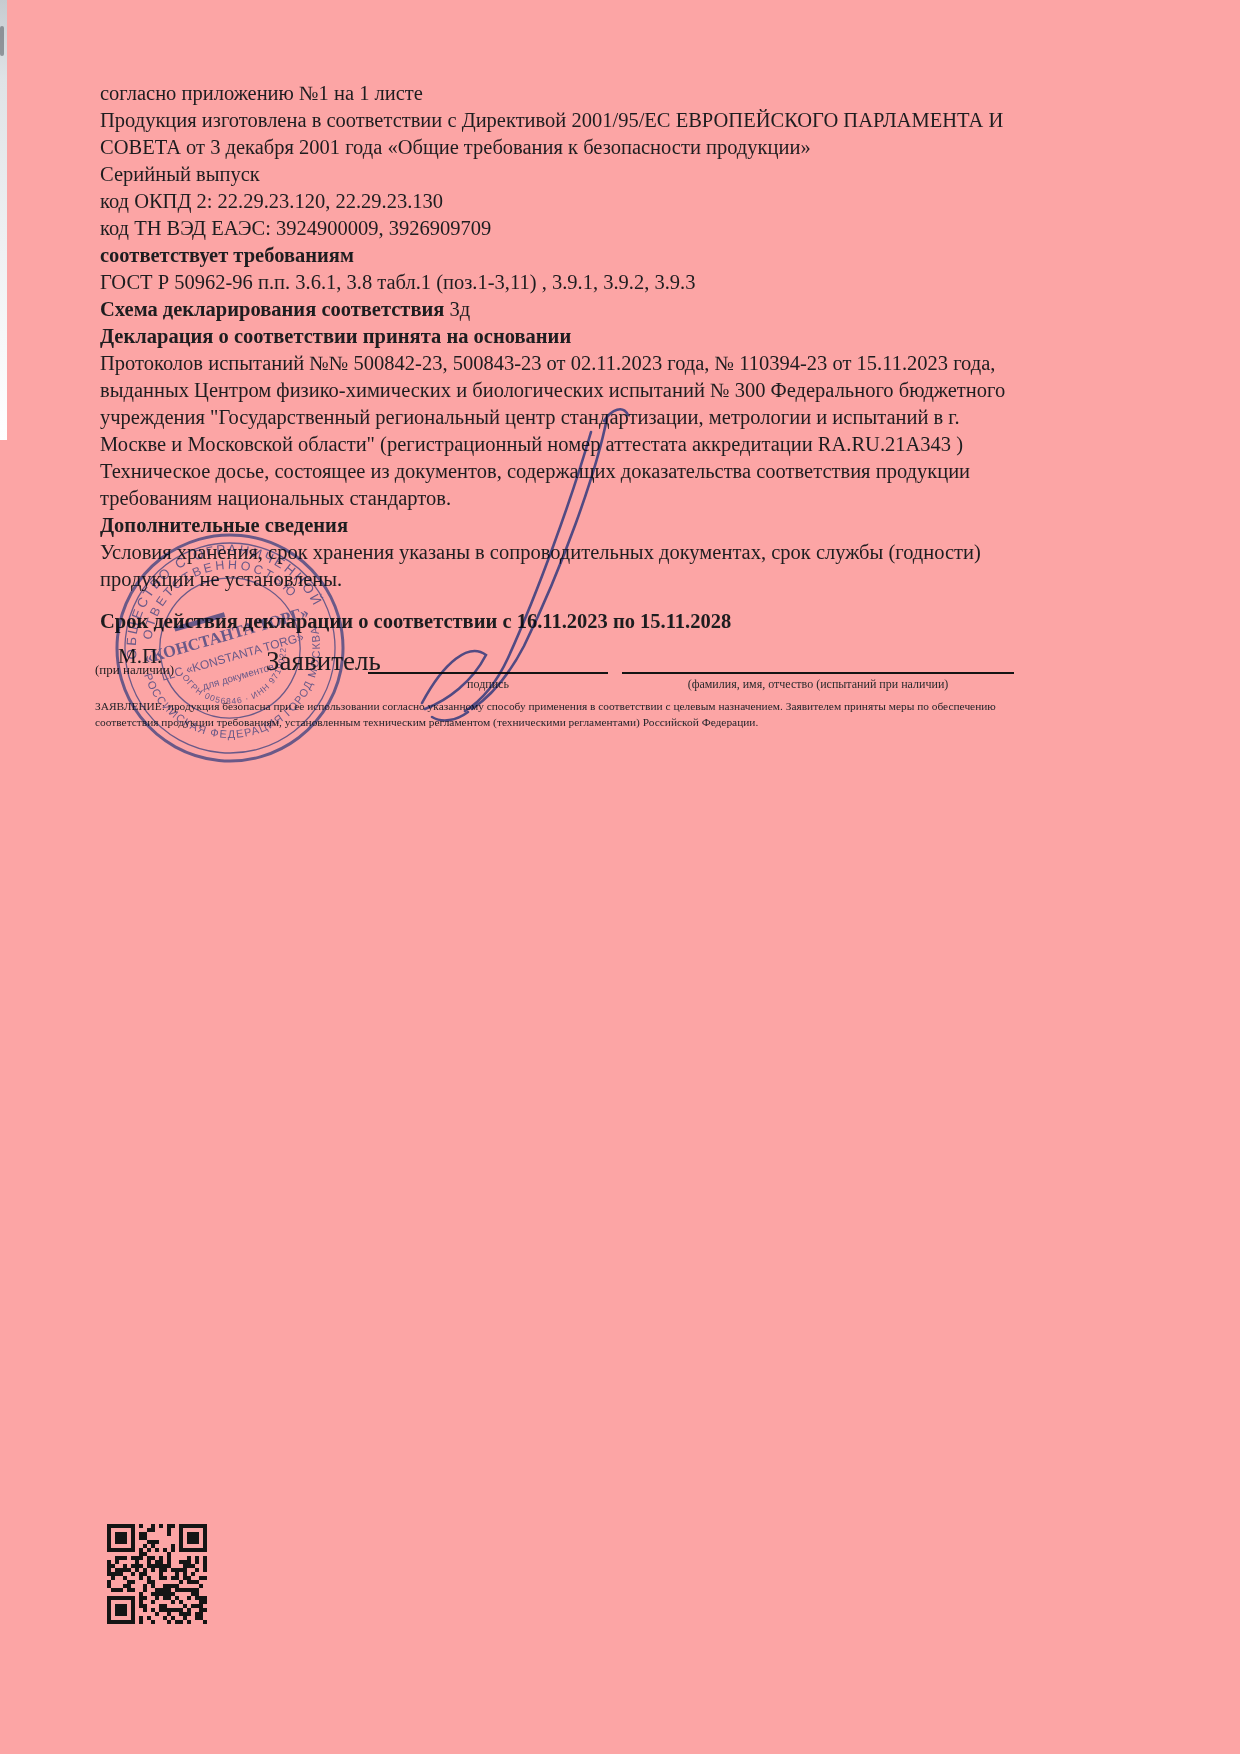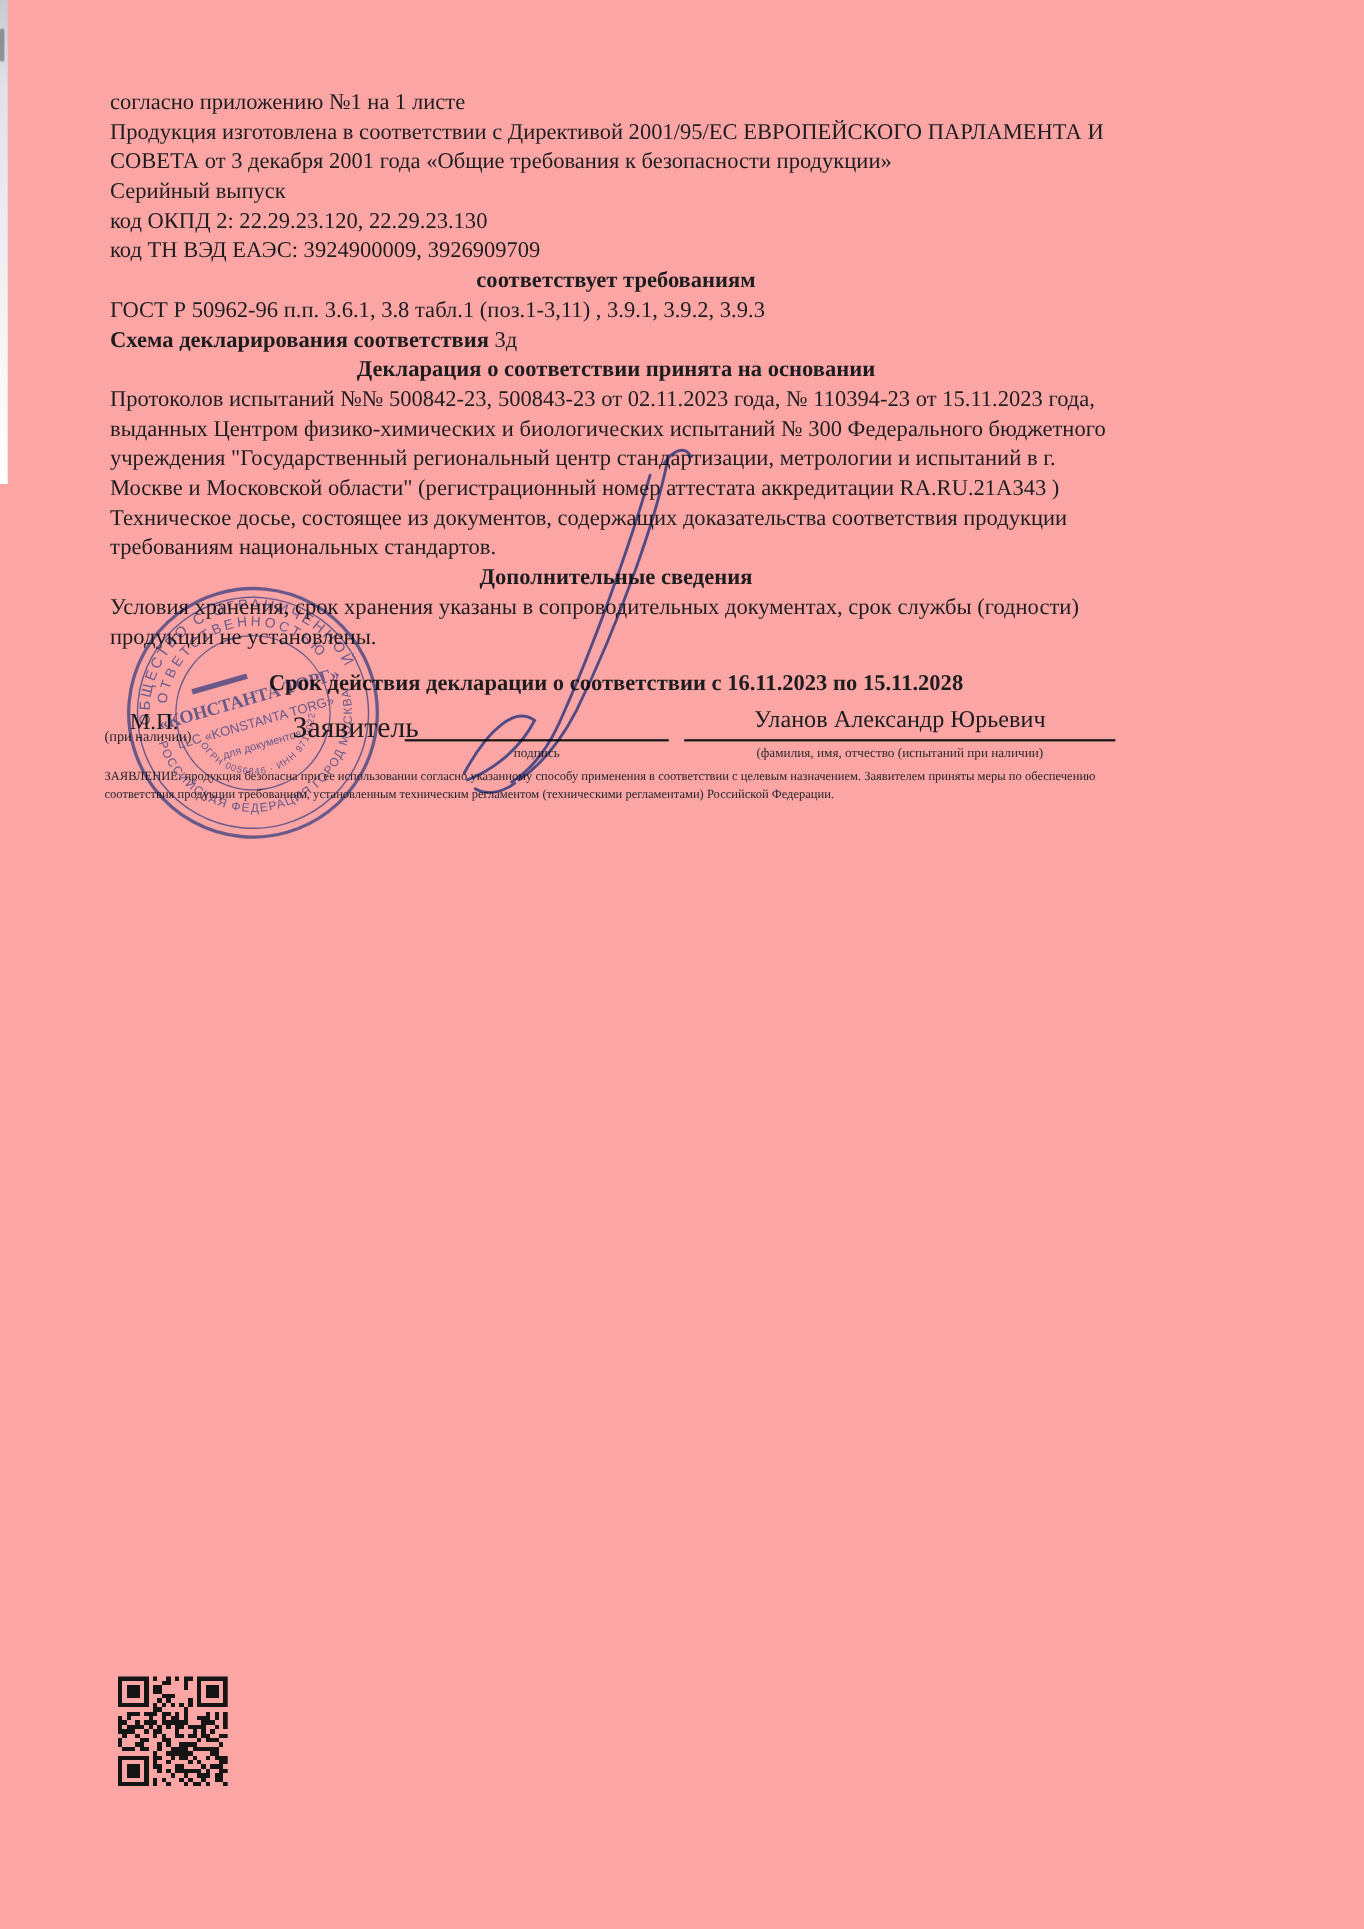--- a/index.html
+++ b/index.html
@@ -12,21 +12,21 @@
     background:linear-gradient(180deg,#c6cbd0 0%,#dfe3e6 18%,#eef0f2 55%,#ffffff 100%);
   }
   .scan-mark{
     position:absolute;left:0;top:26px;width:4px;height:30px;background:#555a60;opacity:.55;border-radius:2px;
   }
   .content{
     position:absolute;left:100px;top:80px;width:920px;
     font-size:20.5px;line-height:27px;white-space:nowrap;
   }
   .line{height:27px;}
-  .bold{font-weight:bold;text-align:center;}
+  .bold{font-weight:bold;}
   .validity{margin-top:15px;}
   .abs{position:absolute;}
   .mp-label{left:118px;top:644px;font-size:21px;}
   .mp-note{left:95px;top:662px;font-size:13px;}
   .applicant{left:266px;top:646px;font-size:27px;}
   .sig-line{top:672px;border-top:2px solid #141414;height:0;}
   .sig-line-1{left:368px;width:240px;}
   .sig-line-2{left:622px;width:392px;}
   .sig-caption{top:677px;font-size:12px;text-align:center;color:#2a2a2c;}
   .cap-1{left:368px;width:240px;}
@@ -73,21 +73,20 @@
     <div class="line">Условия хранения, срок хранения указаны в сопроводительных документах, срок службы (годности)</div>
     <div class="line">продукции не установлены.</div>
     <div class="line bold validity">Срок действия декларации о соответствии с 16.11.2023 по 15.11.2028</div>
   </div>
 
   <div class="abs mp-label">М.П.</div>
   <div class="abs mp-note">(при наличии)</div>
   <div class="abs applicant">Заявитель</div>
   <div class="abs sig-line sig-line-1"></div>
   <div class="abs sig-caption cap-1">подпись</div>
-  <div class="abs fio-name">Уланов Александр Юрьевич</div>
   <div class="abs sig-line sig-line-2"></div>
   <div class="abs sig-caption cap-2">(фамилия, имя, отчество (испытаний при наличии)</div>
 
   <div class="abs fine-print">
     <div>ЗАЯВЛЕНИЕ: продукция безопасна при ее использовании согласно указанному способу применения в соответствии с целевым назначением. Заявителем приняты меры по обеспечению</div>
     <div>соответствия продукции требованиям, установленным техническим регламентом (техническими регламентами) Российской Федерации.</div>
   </div>
 
   <svg class="stamp" viewBox="0 0 240 240">
     <g transform="rotate(-16 120 120)" stroke="#4a6fc8" fill="none">

